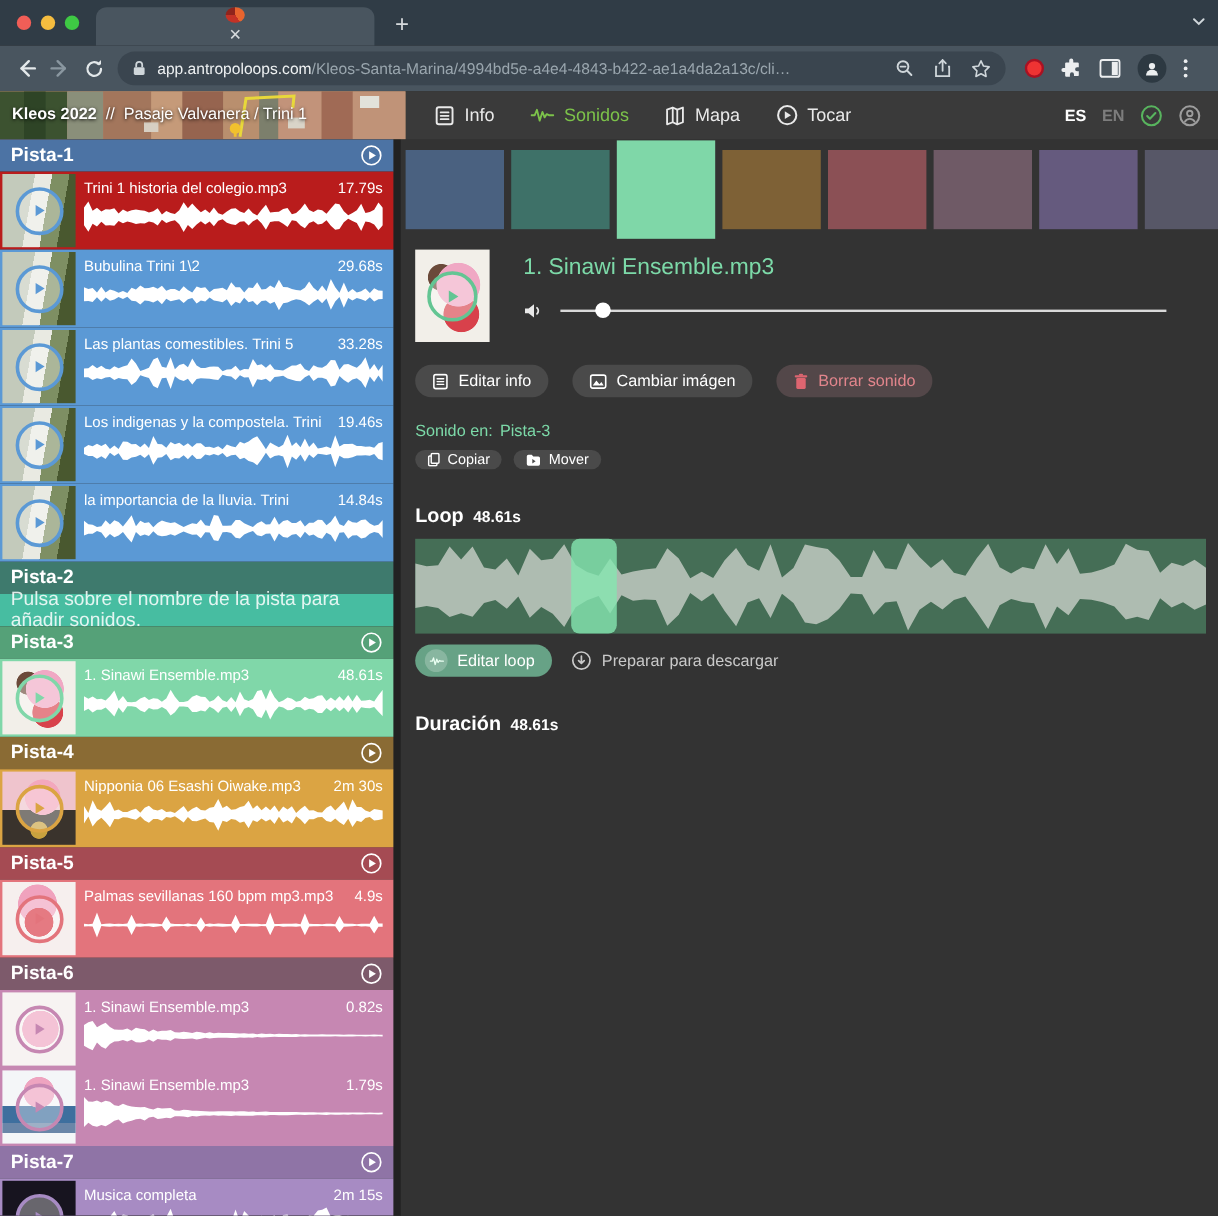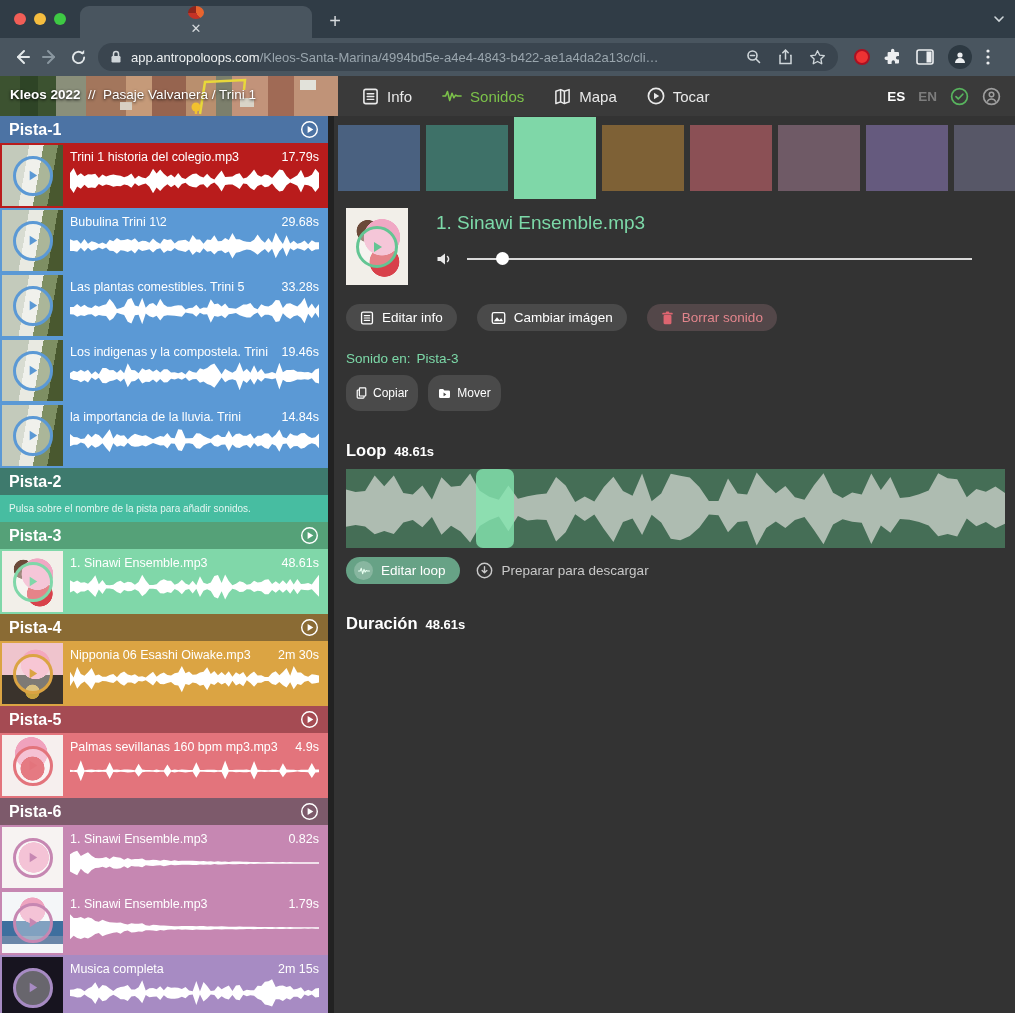--- a/index.html
+++ b/index.html
@@ -58,21 +58,21 @@
   .clip { height:65px; position:relative; }
   .thumb { position:absolute; left:2px; top:2px; width:61px; height:61px; display:flex; align-items:center; justify-content:center; }
   .play-badge { width:40px; height:40px; border-radius:50%; background:rgba(255,255,255,.35); border:3px solid currentColor;
                 display:flex; align-items:center; justify-content:center; }
   .play-badge svg { display:block; }
   .clip-body { margin-left:70px; padding:7px 9px 0 0; }
   .clip-top { display:flex; font-size:12.5px; color:#fff; }
   .clip-name { flex:1; white-space:nowrap; overflow:hidden; margin-right:8px; }
   .clip-dur { white-space:nowrap; }
   .clip-wave { width:100%; height:32px; margin-top:1px; display:block; }
-  .track-msg { height:27px; display:flex; align-items:center; padding:0 9px; font-size:10px; color:rgba(255,255,255,.85); }
+  .track-msg { height:27px; display:flex; align-items:center; padding:0 9px; font-size:16px; color:rgba(255,255,255,.85); }
 
   
   .thumb-house-photo { background:linear-gradient(100deg,#c3cabb 0 38%,#e9eae2 38% 58%,#7e8f63 58% 78%,#49582f 78%); }
   .thumb-peppa-pink  { background:#f2efe9; background-image:radial-gradient(circle at 58% 38%,#f0a8c4 0 30%,rgba(0,0,0,0) 31%),
                         radial-gradient(circle at 35% 30%,#6b4a3a 0 16%,rgba(0,0,0,0) 17%),
                         radial-gradient(circle at 62% 70%,#d8414b 0 22%,rgba(0,0,0,0) 23%); }
   .thumb-peppa-gold  { background:linear-gradient(180deg,#efc4cd 0 52%,#3a332c 52%);
                        background-image:radial-gradient(circle at 55% 35%,#f3a8bd 0 28%,rgba(0,0,0,0) 29%),
                         radial-gradient(circle at 50% 80%,#c9a23e 0 12%,rgba(0,0,0,0) 13%),
                         linear-gradient(180deg,#efc4cd 0 52%,#3a332c 52%); }
@@ -99,21 +99,21 @@
   .vol-track { position:relative; width:505px; height:14px; }
   .vol-track::before { content:""; position:absolute; left:0; right:0; top:6px; height:1.5px; background:#d9d9d9; }
   .vol-thumb { position:absolute; top:0; width:13px; height:13px; border-radius:50%; background:#fff; }
 
   .btn-row { display:flex; gap:20px; margin:19px 12px 0; }
   .pill { height:27px; border-radius:14px; background:#4a4a4a; color:#fff; border:none;
           display:inline-flex; align-items:center; gap:8px; padding:0 14px; font-size:13.5px;
           font-family:"Liberation Sans",sans-serif; }
   .pill.danger { background:#534749; color:#e2858c; }
   .pill.danger svg { color:#dd6570; }
-  .pill.small { height:36px; font-size:12px; padding:0 10px; gap:6px; }
+  .pill.small { height:16px; font-size:12px; padding:0 10px; gap:6px; }
   .pill.mint { background:#67a286; }
   .pill.disabled { background:#3e3e3e; color:#787878; }
   .lead-circle { width:19px; height:19px; border-radius:50%; background:rgba(255,255,255,.22);
                  display:flex; align-items:center; justify-content:center; margin-left:-6px; }
 
   .sound-loc { margin:20px 12px 0; font-size:13.5px; color:#7cd9a8; }
   .sound-loc a { color:#7cd9a8; text-decoration:none; margin-left:6px; }
   .small-row { display:flex; gap:10px; margin:9px 12px 0; }
 
   .section-h { margin:30px 12px 0; color:#fff; font-size:16.5px; font-weight:bold; }
@@ -512,20 +512,27 @@
                 <span class="clip-name">1. Sinawi Ensemble.mp3</span>
                 <span class="clip-dur">1.79s</span>
               </div>
               <svg viewBox="0 0 260 30" preserveAspectRatio="none" class="clip-wave">
                 <path d="M0,15.0 L0.0,2.0 L3.8,5.6 L7.5,5.7 L11.3,4.7 L15.1,6.3 L18.8,4.9 L22.6,5.8 L26.4,8.5 L30.1,9.1 L33.9,7.3 L37.7,8.7 L41.4,9.5 L45.2,9.9 L49.0,10.1 L52.8,9.8 L56.5,11.1 L60.3,11.8 L64.1,10.5 L67.8,11.1 L71.6,10.9 L75.4,10.6 L79.1,12.5 L82.9,12.8 L86.7,12.0 L90.4,12.1 L94.2,12.7 L98.0,12.7 L101.7,13.0 L105.5,13.1 L109.3,13.3 L113.0,13.4 L116.8,13.1 L120.6,13.2 L124.3,13.2 L128.1,13.2 L131.9,13.3 L135.7,13.2 L139.4,13.2 L143.2,13.5 L147.0,13.4 L150.7,13.7 L154.5,13.6 L158.3,13.4 L162.0,13.7 L165.8,13.8 L169.6,13.8 L173.3,13.8 L177.1,13.7 L180.9,13.8 L184.6,13.8 L188.4,13.9 L192.2,13.9 L195.9,14.0 L199.7,14.0 L203.5,14.1 L207.2,14.1 L211.0,14.0 L214.8,14.2 L218.6,14.1 L222.3,14.1 L226.1,14.2 L229.9,14.1 L233.6,14.2 L237.4,14.2 L241.2,14.2 L244.9,14.3 L248.7,14.2 L252.5,14.3 L256.2,14.3 L260.0,14.2 L260,15.0 L260.0,15.6 L256.2,15.8 L252.5,15.5 L248.7,15.6 L244.9,15.5 L241.2,15.8 L237.4,15.7 L233.6,15.6 L229.9,15.9 L226.1,15.8 L222.3,15.9 L218.6,15.9 L214.8,15.8 L211.0,16.0 L207.2,15.9 L203.5,15.7 L199.7,15.9 L195.9,15.9 L192.2,16.1 L188.4,15.9 L184.6,15.9 L180.9,16.1 L177.1,16.2 L173.3,16.3 L169.6,16.2 L165.8,16.1 L162.0,16.1 L158.3,16.5 L154.5,16.2 L150.7,16.2 L147.0,16.6 L143.2,16.6 L139.4,16.6 L135.7,16.7 L131.9,16.5 L128.1,16.8 L124.3,16.7 L120.6,16.5 L116.8,16.6 L113.0,16.2 L109.3,16.7 L105.5,16.4 L101.7,16.6 L98.0,17.3 L94.2,16.8 L90.4,17.9 L86.7,17.3 L82.9,17.1 L79.1,17.1 L75.4,18.6 L71.6,18.2 L67.8,18.9 L64.1,19.2 L60.3,17.4 L56.5,18.0 L52.8,20.3 L49.0,19.0 L45.2,19.5 L41.4,20.5 L37.7,21.3 L33.9,22.7 L30.1,19.6 L26.4,20.6 L22.6,22.9 L18.8,24.8 L15.1,23.9 L11.3,25.3 L7.5,24.4 L3.8,22.2 L0.0,25.5 Z" fill="#ffffff"></path>
               </svg>
             </div>
           </div>
         </div>
         <div>
+          <div class="track-header" style="background: rgb(143, 116, 166);">
+            <span>Pista-7</span>
+            <svg viewBox="0 0 20 20" class="track-play">
+              <circle cx="10" cy="10" r="8.2" stroke="#fff" stroke-width="1.5" fill="none"></circle>
+              <path d="M8 6.4L14 10l-6 3.6z" fill="#fff"></path>
+            </svg>
+          </div>
           <div class="clip striped" style="background: rgb(167, 139, 195);">
             <div class="thumb thumb-dark">
               <div class="play-badge" style="color: rgb(167, 139, 195);">
                 <svg width="15" height="15" viewBox="0 0 16 16">
                   <path d="M5 3l8 5-8 5z" fill="currentColor"></path>
                 </svg>
               </div>
             </div>
             <div class="clip-body">
               <div class="clip-top">

